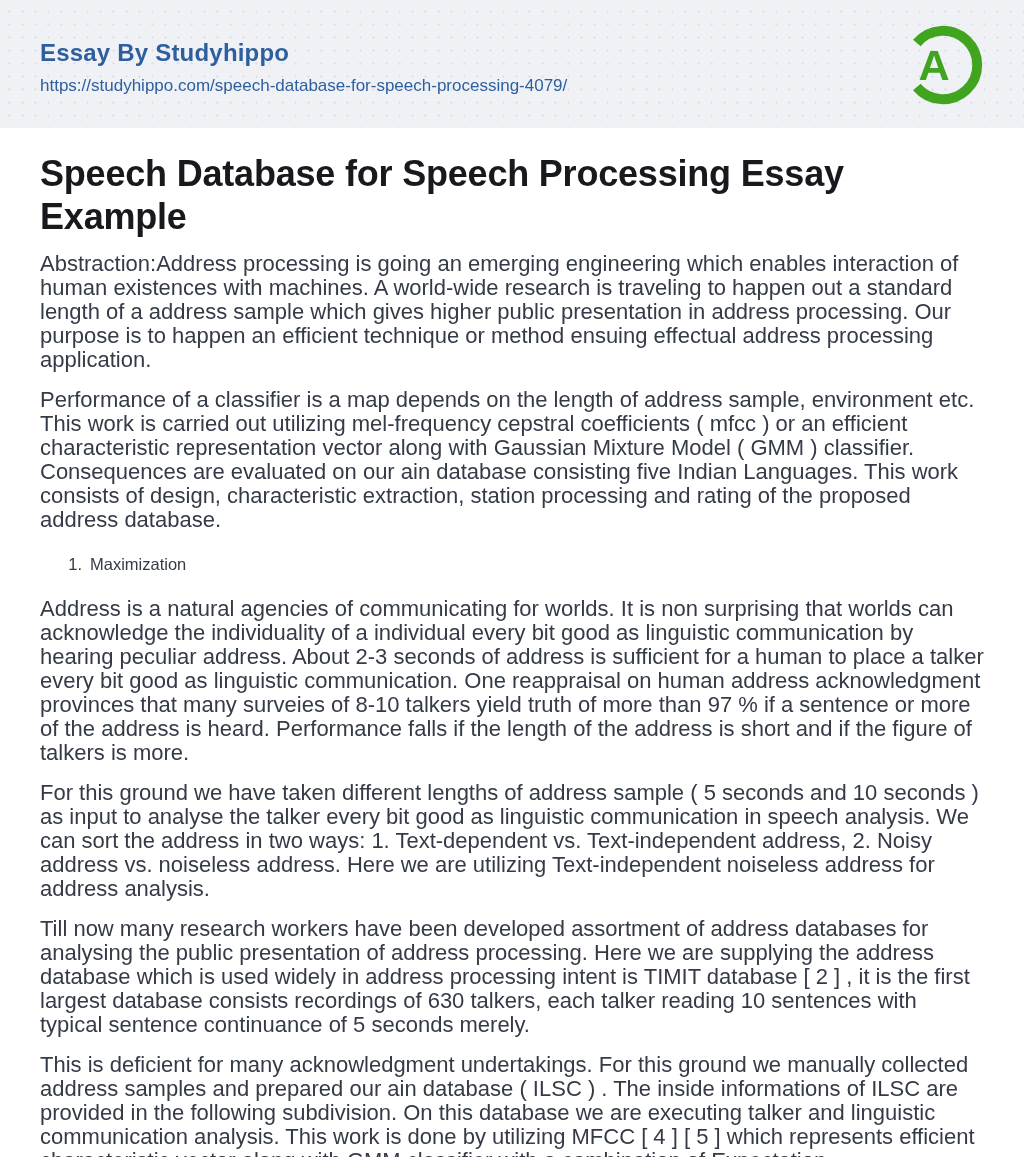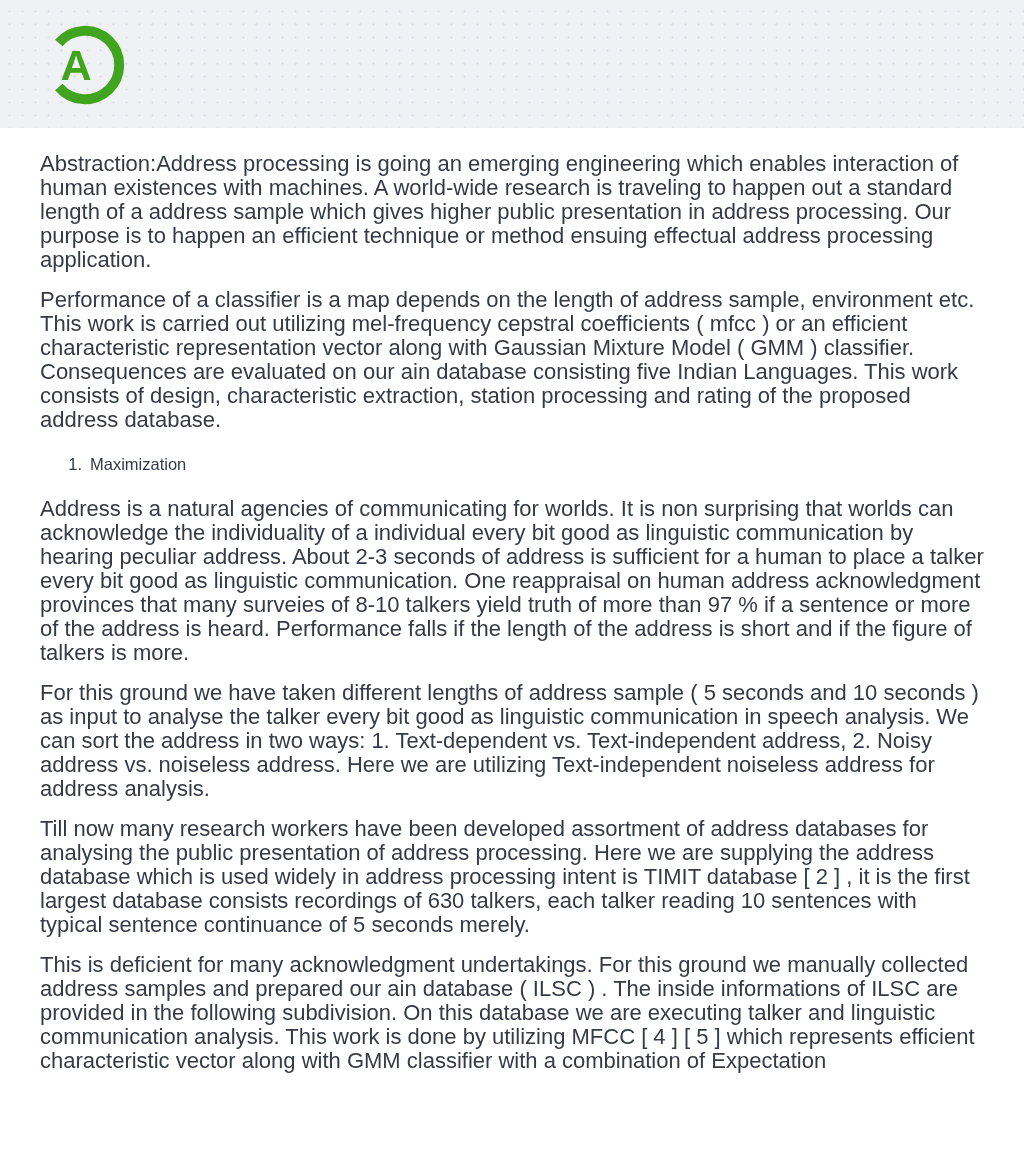--- a/index.html
+++ b/index.html
@@ -70,29 +70,34 @@
     font-size: 16.5px;
     line-height: 24.5px;
     margin: 20px 0 20px 26px;
   }
   .list-marker { min-width: 24px; text-align: right; padding-right: 8px; }
 </style>
 </head>
 <body>
 
 <header class="header-band">
+  <div class="header-text">
+    <div class="site-title">Essay By Studyhippo</div>
+    <a class="essay-url">https://studyhippo.com/speech-database-for-speech-processing-4079/</a>
+  </div>
   <div class="logo-wrap">
     <svg viewBox="0 0 100 100" width="90" height="90" aria-hidden="true">
       <path d="M 20.9 25.6 A 38 38 0 1 1 20.9 74.4" fill="none" stroke="#41a41f" stroke-width="11" stroke-linecap="butt"></path>
       <text x="40" y="67" text-anchor="middle" font-family="Liberation Sans, sans-serif" font-size="48" font-weight="700" fill="#41a41f">A</text>
     </svg>
   </div>
 </header>
 
 <main class="content">
+  <h1 class="essay-title">Speech Database for Speech Processing Essay Example</h1>
 
   <p class="body-par">Abstraction:Address processing is going an emerging engineering which enables interaction of human existences with machines. A world-wide research is traveling to happen out a standard length of a address sample which gives higher public presentation in address processing. Our purpose is to happen an efficient technique or method ensuing effectual address processing application.</p>
   <p class="body-par">Performance of a classifier is a map depends on the length of address sample, environment etc. This work is carried out utilizing mel-frequency cepstral coefficients ( mfcc ) or an efficient characteristic representation vector along with Gaussian Mixture Model ( GMM ) classifier. Consequences are evaluated on our ain database consisting five Indian Languages. This work consists of design, characteristic extraction, station processing and rating of the proposed address database.</p>
 
   <div class="list-row">
     <span class="list-marker">1.</span>
     <span>Maximization</span>
   </div>
 
   <p class="body-par">Address is a natural agencies of communicating for worlds. It is non surprising that worlds can acknowledge the individuality of a individual every bit good as linguistic communication by hearing peculiar address. About 2-3 seconds of address is sufficient for a human to place a talker every bit good as linguistic communication. One reappraisal on human address acknowledgment provinces that many surveies of 8-10 talkers yield truth of more than 97 % if a sentence or more of the address is heard. Performance falls if the length of the address is short and if the figure of talkers is more.</p>

